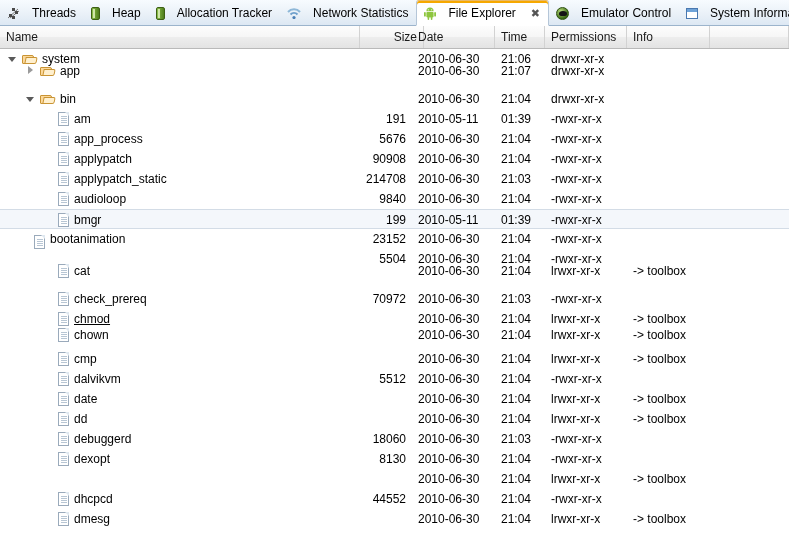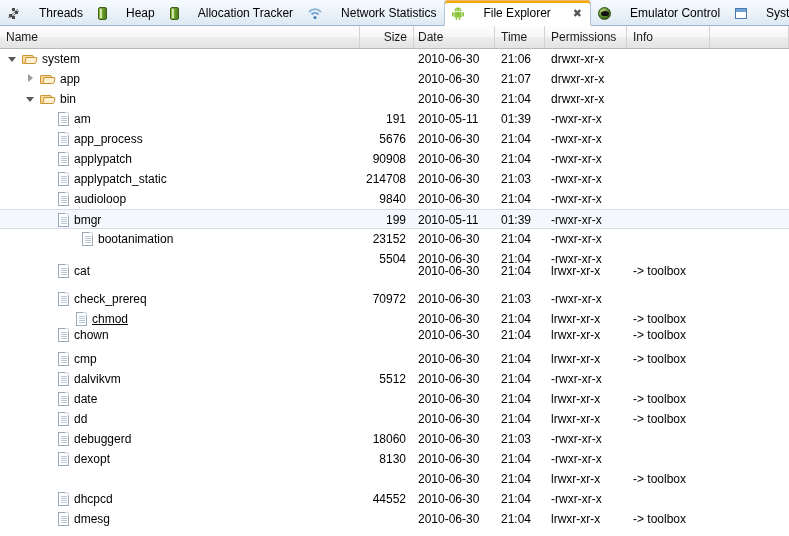--- a/index.html
+++ b/index.html
@@ -16,21 +16,21 @@
     height: 26px;
     background: linear-gradient(to bottom, #f7fbff 0%, #eaf1f8 55%, #dde8f3 100%);
     border-bottom: 1px solid #9cb4cc;
     display: flex;
     align-items: stretch;
     box-sizing: border-box;
   }
   .tab {
     display: flex;
     align-items: center;
-    gap: 19px;
+    gap: 12px;
     padding: 0 8px 0 7px;
     font-size: 12px;
     color: #000;
     white-space: nowrap;
     box-sizing: border-box;
     position: relative;
     height: 26px;
   }
   .tab.active {
     background: #ffffff;
@@ -255,21 +255,21 @@
       <span class="ic ic-emu"></span>
       <span class="tab-label">Emulator Control</span>
     </div>
     <div class="tab">
       <span class="ic ic-sysinfo"></span>
       <span class="tab-label">System Information</span>
     </div>
   </div>
 <div class="colhead">
     <div class="cell" style="left: 0px; width: 360px;">Name</div>
-    <div class="cell right" style="left: 362px; width: 52px;">Size</div>
+    <div class="cell right" style="left: 372px; width: 52px;">Size</div>
     <div class="cell" style="left: 412px; width: 83px;">Date</div>
     <div class="cell" style="left: 495px; width: 50px;">Time</div>
     <div class="cell" style="left: 545px; width: 82px;">Permissions</div>
     <div class="cell" style="left: 627px; width: 83px;">Info</div>
     <div class="cell" style="left: 710px; width: 79px;"></div>
   </div>
 <div class="body">
     <div class="row" style="top: 0px;">
       <div class="cell" style="left: 0px; width: 360px;">
         <div class="namecell" style="padding-left: 8px;">
@@ -277,21 +277,21 @@
           <span class="folder-icon"></span>
           <span class="nm">system</span>
         </div>
       </div>
       <div class="cell right" style="left: 360px; width: 52px; padding-right: 6px;"></div>
       <div class="cell" style="left: 412px; width: 83px; padding-left: 6px;">2010-06-30</div>
       <div class="cell" style="left: 495px; width: 50px; padding-left: 6px;">21:06</div>
       <div class="cell" style="left: 545px; width: 82px; padding-left: 6px;">drwxr-xr-x</div>
       <div class="cell" style="left: 627px; width: 83px; padding-left: 6px;"></div>
     </div>
-    <div class="row" style="top: 20px; padding-left: 10px;">
+    <div class="row" style="top: 12px; padding-left: 10px;">
       <div class="cell" style="left: 0px; width: 360px;">
         <div class="namecell" style="padding-left: 26px;">
           <span class="twisty collapsed"></span>
           <span class="folder-icon"></span>
           <span class="nm">app</span>
         </div>
       </div>
       <div class="cell right" style="left: 360px; width: 52px; padding-right: 6px;"></div>
       <div class="cell" style="left: 412px; width: 83px; padding-left: 6px;">2010-06-30</div>
       <div class="cell" style="left: 495px; width: 50px; padding-left: 6px;">21:07</div>
@@ -391,21 +391,21 @@
         </div>
       </div>
       <div class="cell right" style="left: 360px; width: 52px; padding-right: 6px;">199</div>
       <div class="cell" style="left: 412px; width: 83px; padding-left: 6px;">2010-05-11</div>
       <div class="cell" style="left: 495px; width: 50px; padding-left: 6px;">01:39</div>
       <div class="cell" style="left: 545px; width: 82px; padding-left: 6px;">-rwxr-xr-x</div>
       <div class="cell" style="left: 627px; width: 83px; padding-left: 6px;"></div>
     </div>
     <div class="row" style="top: 180px;">
       <div class="cell" style="left: 0px; width: 360px;">
-        <div class="namecell" style="padding-left: 68px;">
+        <div class="namecell" style="padding-left: 20px; align-items: flex-end;">
           <span class="twisty"></span>
           <span class="file-icon"></span>
           <span class="nm">bootanimation</span>
         </div>
       </div>
       <div class="cell right" style="left: 360px; width: 52px; padding-right: 6px;">23152</div>
       <div class="cell" style="left: 412px; width: 83px; padding-left: 6px;">2010-06-30</div>
       <div class="cell" style="left: 495px; width: 50px; padding-left: 6px;">21:04</div>
       <div class="cell" style="left: 545px; width: 82px; padding-left: 6px;">-rwxr-xr-x</div>
       <div class="cell" style="left: 627px; width: 83px; padding-left: 6px;"></div>
@@ -440,21 +440,21 @@
         </div>
       </div>
       <div class="cell right" style="left: 360px; width: 52px; padding-right: 6px;">70972</div>
       <div class="cell" style="left: 412px; width: 83px; padding-left: 6px;">2010-06-30</div>
       <div class="cell" style="left: 495px; width: 50px; padding-left: 6px;">21:03</div>
       <div class="cell" style="left: 545px; width: 82px; padding-left: 6px;">-rwxr-xr-x</div>
       <div class="cell" style="left: 627px; width: 83px; padding-left: 6px;"></div>
     </div>
     <div class="row" style="top: 260px;">
       <div class="cell" style="left: 0px; width: 360px;">
-        <div class="namecell" style="padding-left: 62px; text-decoration: underline;">
+        <div class="namecell" style="padding-left: 44px; text-decoration: underline;">
           <span class="twisty"></span>
           <span class="file-icon"></span>
           <span class="nm">chmod</span>
         </div>
       </div>
       <div class="cell right" style="left: 360px; width: 52px; padding-right: 6px;"></div>
       <div class="cell" style="left: 412px; width: 83px; padding-left: 6px;">2010-06-30</div>
       <div class="cell" style="left: 495px; width: 50px; padding-left: 6px;">21:04</div>
       <div class="cell" style="left: 545px; width: 82px; padding-left: 6px;">lrwxr-xr-x</div>
       <div class="cell" style="left: 627px; width: 83px; padding-left: 6px;">-&gt; toolbox</div>

